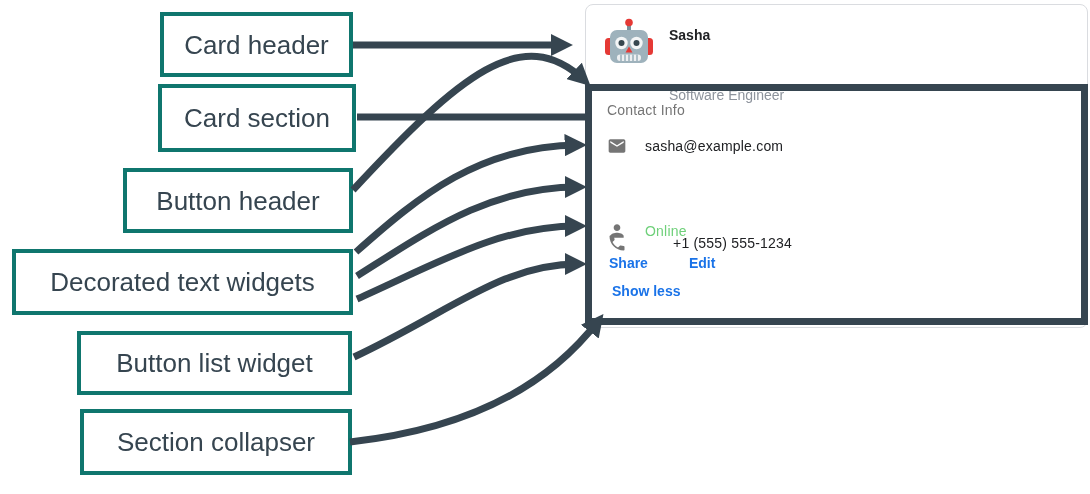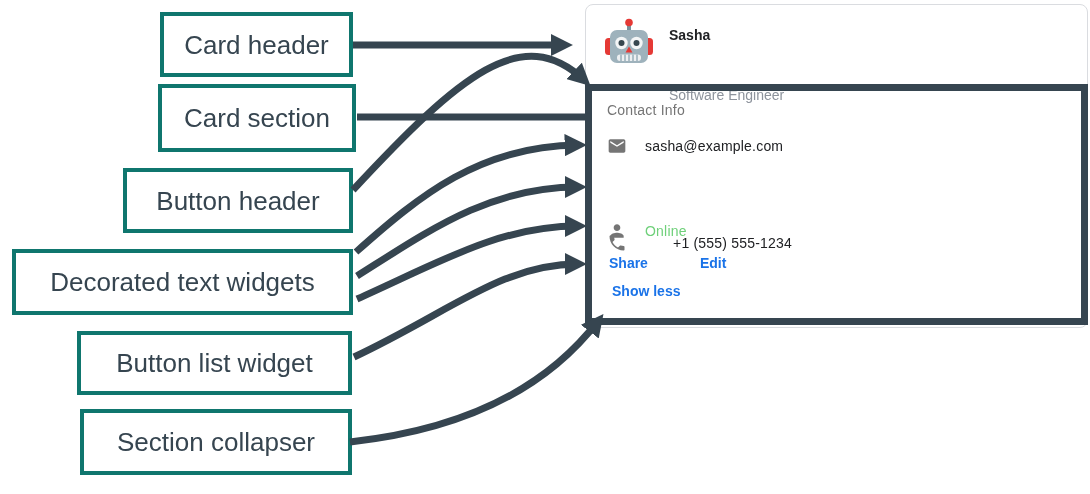--- a/index.html
+++ b/index.html
@@ -30,21 +30,21 @@
   .section-title{position:absolute;left:21px;top:97px;font-size:14px;font-weight:400;color:#757575;letter-spacing:.2px;}
   .dt-row{position:absolute;left:21px;height:20px;display:flex;align-items:center;}
   .dt-icon{width:20px;height:20px;display:inline-flex;align-items:center;justify-content:center;}
   .dt-text{margin-left:18px;font-size:14px;color:#202124;letter-spacing:.2px;}
   .dt-text.status-online{color:#6FD07A;}
   .row-email{top:131px;}
   .row-online{top:172px;margin-top:44px;}
   .row-phone{top:228px;gap:28px;}
   .button-row{position:absolute;left:23px;top:250px;display:flex;align-items:center;}
   .link-button{font-size:14px;font-weight:700;color:#1A73E8;cursor:pointer;}
-  .btn-edit{margin-left:52px;}
+  .btn-edit{margin-left:41px;}
   .collapser{position:absolute;left:26px;top:278px;font-size:14px;font-weight:700;color:#1A73E8;cursor:pointer;}
   
   .section-outline{
     position:absolute;left:585px;top:84px;width:503px;height:241px;
     box-sizing:border-box;border:7px solid #364550;z-index:4;pointer-events:none;
   }
 </style>
 </head>
 <body>
 

